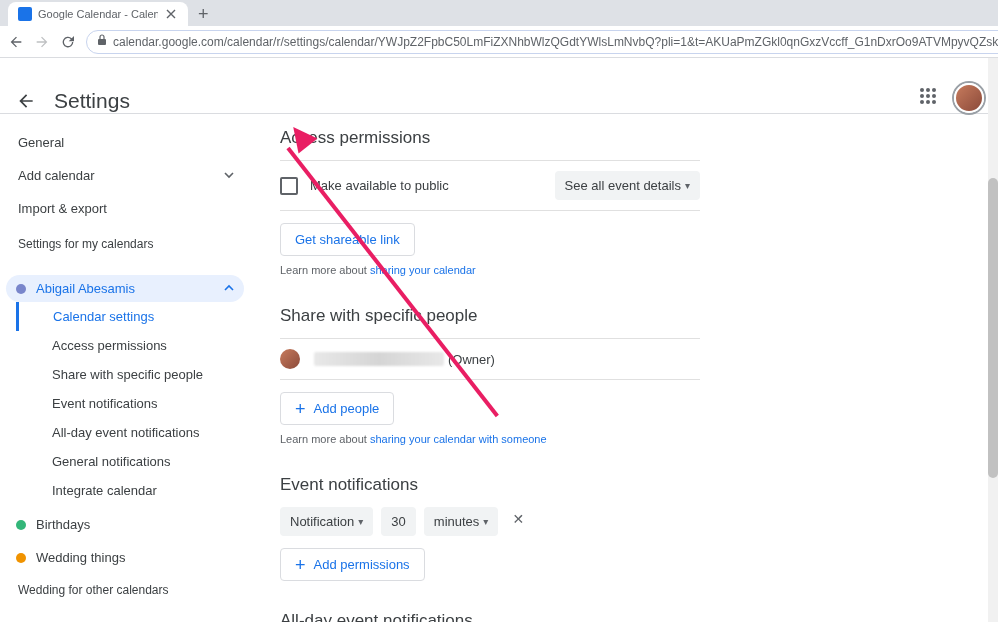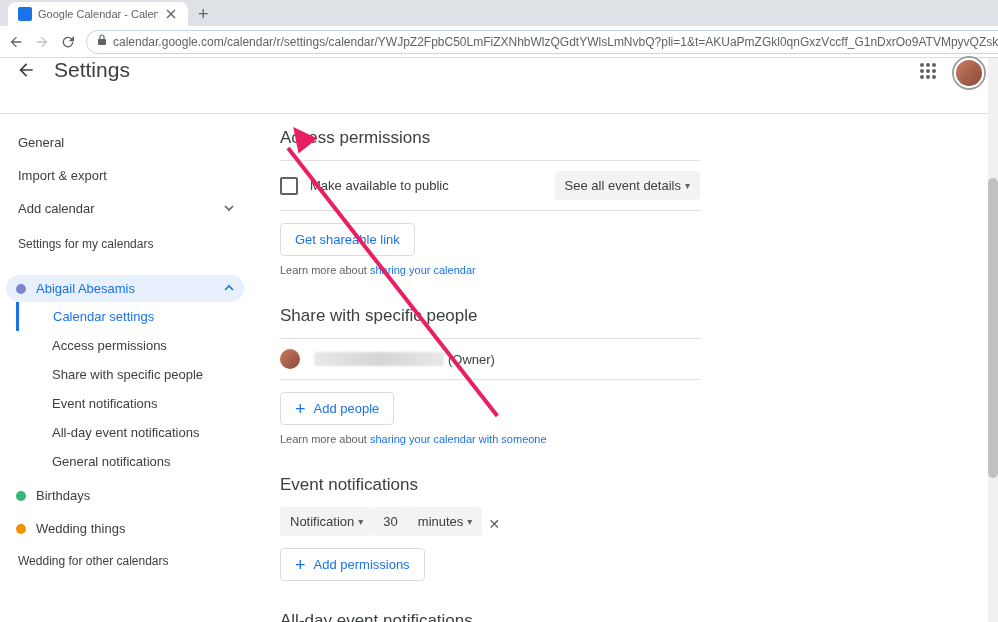--- a/index.html
+++ b/index.html
@@ -14,21 +14,21 @@
   .new-tab { padding: 0 10px; color:#5f6368; font-size: 18px; height: 24px; display:flex; align-items:center; }
 
   .chrome-toolbar { height: 32px; background: #fff; border-bottom: 1px solid #dadce0; display: flex; align-items: center; padding: 0 8px; gap: 10px; }
   .nav-icon { width: 16px; height: 16px; color: #5f6368; display:flex; align-items:center; justify-content:center;}
   .nav-icon.disabled { opacity: 0.4; }
   .omnibox { flex: 1; height: 24px; border: 1px solid #c8d4ee; border-radius: 12px; display: flex; align-items: center; padding: 0 10px; gap: 6px; font-size: 12px; color: #5f6368; }
   .omnibox .lock { width: 10px; }
   .omnibox .url { flex:1; overflow:hidden; white-space:nowrap; }
 
   
-  .app-header { height: 56px; border-bottom: 1px solid #dadce0; display: flex; align-items: flex-start; padding: 0 14px; }
+  .app-header { height: 56px; border-bottom: 1px solid #dadce0; display: flex; align-items: flex-end; padding: 0 14px; }
   .back-arrow { width: 24px; height: 24px; display:flex; align-items:center; justify-content:center; color:#5f6368; margin-right: 16px; }
   .app-title { font-size: 21px; color: #3c4043; font-weight: 400; }
   .header-right { margin-left: auto; display: flex; align-items: center; gap: 14px; }
   .apps-grid { width: 20px; height: 20px; display:grid; grid-template-columns:repeat(3,4px); grid-template-rows:repeat(3,4px); gap:2px;}
   .apps-grid span { background:#5f6368; border-radius:50%;}
   .avatar { width: 30px; height: 30px; border-radius: 50%; background: linear-gradient(135deg,#c77b5d,#8b4a3a); border:2px solid #fff; box-shadow: 0 0 0 2px #9aa0a6;}
   .avatar-sm { width: 20px; height: 20px; border-radius: 50%; background: linear-gradient(135deg,#c77b5d,#8b4a3a);}
 
   
   .content { display: flex; height: calc(622px - 26px - 32px - 56px); }
@@ -52,21 +52,21 @@
   .row-divider { border-top:1px solid #e0e0e0; }
   .row { display:flex; align-items:center; padding: 10px 0; }
 
   .checkbox { width:18px; height:18px; border:2px solid #5f6368; border-radius:2px; margin-right:12px; cursor:pointer; flex-shrink:0; }
   .flat-btn { border:1px solid #dadce0; background:#fff; color:#1a73e8; font-size:13px; padding: 8px 14px; border-radius:4px; cursor:pointer; display:inline-flex; align-items:center; gap:8px;}
   .chip-btn { background:#f1f3f4; color:#3c4043; font-size:13px; padding: 7px 10px; border:none; border-radius:4px; cursor:pointer; display:inline-flex; align-items:center; gap:4px;}
   .chip-btn .chev { font-size:10px; color:#5f6368; }
   .link { color:#1a73e8; cursor:pointer; }
   .learn { font-size:11px; color:#5f6368; margin-top:8px; }
 
-  .chip-row { display:flex; gap:0; align-items:flex-end; margin-bottom:12px;}
+  .chip-row { display:flex; gap:8px; align-items:flex-start; margin-bottom:12px;}
   .x-btn { background:none; border:none; color:#5f6368; font-size:14px; cursor:pointer; padding:4px 6px;}
   .plus { font-size:18px; line-height:0; }
 
   .blur-name { width:130px; height:14px; background: linear-gradient(90deg,#e8e8e8,#d5d5d5,#e8e8e8); border-radius:2px; margin: 0 4px; filter: blur(1px);}
 
   
   .arrow-wrap { position:absolute; left:288px; top:146px; pointer-events:none; z-index:100;}
   .arrow-line { width:340px; height:4px; background:#e91e63; transform-origin: left center; transform: rotate(52deg);}
   .arrow-head { position:absolute; left:-4px; top:-12px; width:0; height:0; border-right:24px solid #e91e63; border-top:12px solid transparent; border-bottom:12px solid transparent; transform: rotate(52deg); transform-origin: right center;}
 </style>
@@ -135,45 +135,46 @@
     <div class="avatar"></div>
   </div>
 </div>
 
 <div class="content">
   <div class="sidebar">
     <div class="sidebar-link">
         <span>General</span>
       </div>
     <div class="sidebar-link">
-        <span>Import &amp; export</span>
-      </div>
-    <div class="sidebar-link">
       <span>Add calendar</span>
       <span class="chev"><svg width="10" height="10" viewBox="0 0 10 10">
             <path d="M1 3l4 4 4-4" stroke="#5f6368" fill="none" stroke-width="1.6"></path>
           </svg></span>
     </div>
+    <div class="sidebar-link">
+        <span>Import &amp; export</span>
+      </div>
 
     <div class="sidebar-heading">Settings for my calendars</div>
 
     <div class="sidebar-cal selected">
       <span class="cal-dot" style="background:#7986cb"></span>
       <span style="color:#1a73e8">Abigail Abesamis</span>
       <span class="chev"><svg width="10" height="10" viewBox="0 0 10 10">
             <path d="M1 7l4-4 4 4" stroke="#1a73e8" fill="none" stroke-width="1.6"></path>
           </svg></span>
     </div>
 
     <div class="sidebar-sub active">Calendar settings</div>
     <div class="sidebar-sub">Access permissions</div>
     <div class="sidebar-sub">Share with specific people</div>
     <div class="sidebar-sub">Event notifications</div>
     <div class="sidebar-sub">All-day event notifications</div>
     <div class="sidebar-sub">General notifications</div>
+    <div class="sidebar-sub">Integrate calendar</div>
 
     <div class="sidebar-cal" style="margin-top:6px">
       <span class="cal-dot" style="background:#33b679"></span>
       <span>Birthdays</span>
     </div>
     <div class="sidebar-cal" style="margin-top:6px">
       <span class="cal-dot" style="background:#f09300"></span>
       <span>Wedding things</span>
     </div>
 

